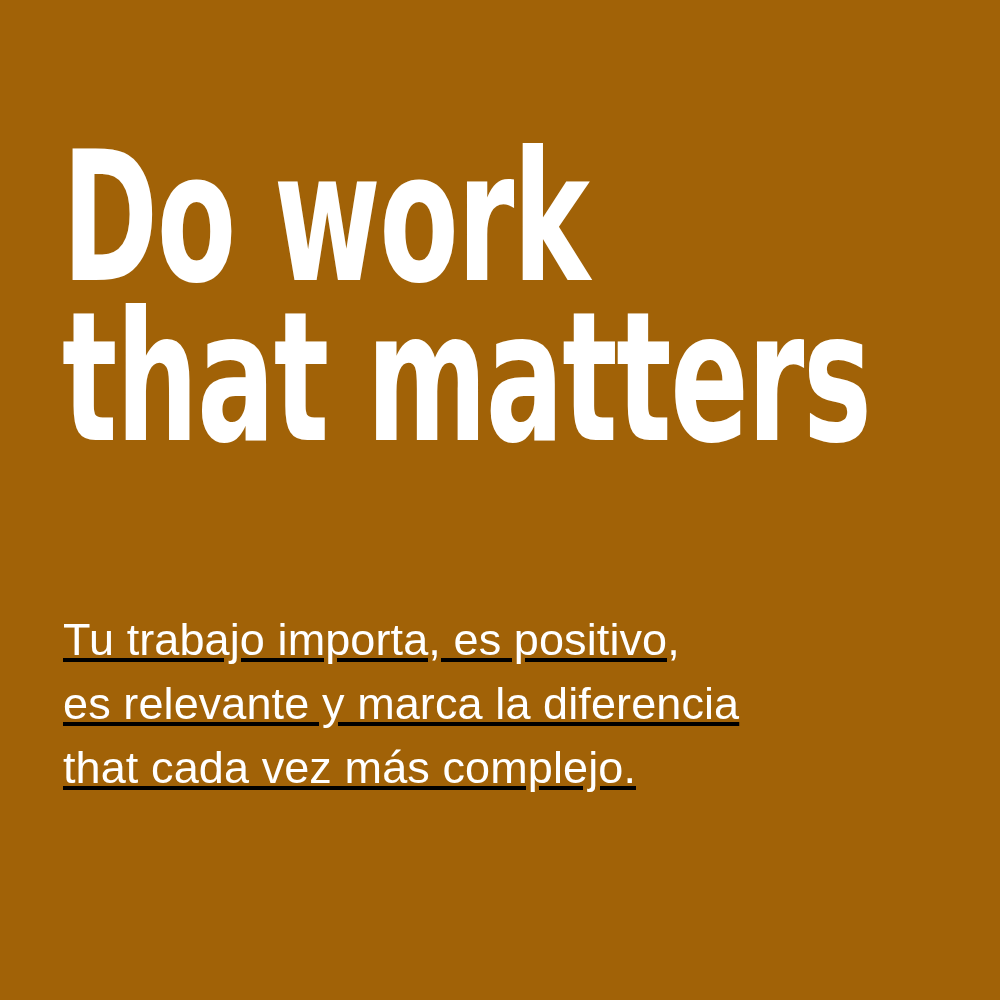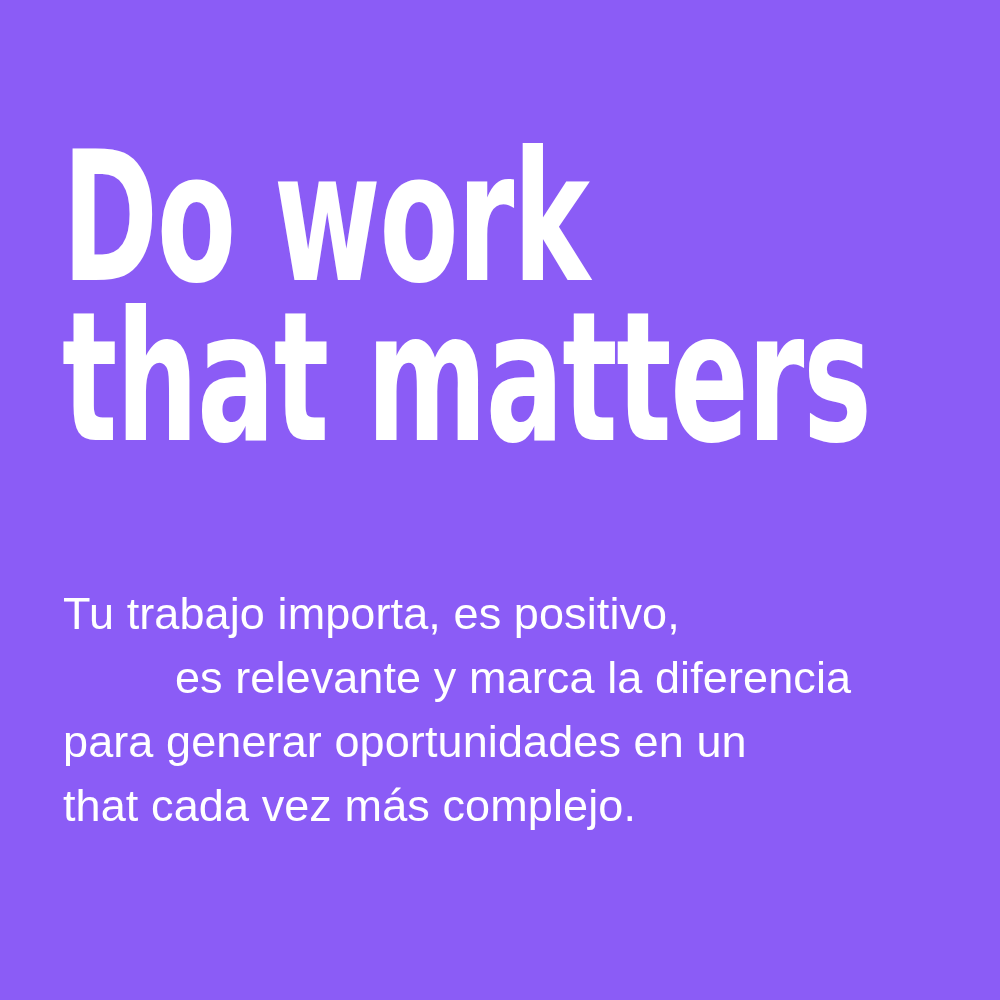--- a/index.html
+++ b/index.html
@@ -56,45 +56,45 @@
 
   .headline-line.l2 {
     font-size: 180px;
     transform: scaleX(0.715);
   }
 
   
   .body-copy {
     position: absolute;
     left: 63px;
-    top: 582px;
+    top: 608px;
     width: 900px;
+    text-decoration: underline;
   }
 
   .body-line {
     display: block;
     color: #ffffff;
     font-family: "Liberation Sans", "DejaVu Sans", sans-serif;
     font-weight: 400;
     font-size: 45px;
     line-height: 64px;
     letter-spacing: 0.1px;
     white-space: nowrap;
   }
 </style>
 </head>
 <body style="background: rgb(31, 68, 222);">
 
-<div id="poster" style="background: #8b5cf6;">
+<div id="poster" style="background: #a16207;">
 
   <div class="headline">
     <span class="headline-line l1" style="color: rgb(255, 255, 255);">Do work</span>
     <span class="headline-line l2" style="color: rgb(255, 255, 255);">that matters</span>
   </div>
 
   <div class="body-copy">
     <span class="body-line" style="color: rgb(255, 255, 255);">Tu trabajo importa, es positivo,</span>
-    <span class="body-line" style="color: rgb(255, 255, 255); text-align: center;">es relevante y marca la diferencia</span>
-    <span class="body-line" style="color: rgb(255, 255, 255);">para generar oportunidades en un</span>
+    <span class="body-line" style="color: rgb(255, 255, 255);">es relevante y marca la diferencia</span>
     <span class="body-line" style="color: rgb(255, 255, 255);">that cada vez más complejo.</span>
   </div>
 
 </div>
 
 </body></html>

